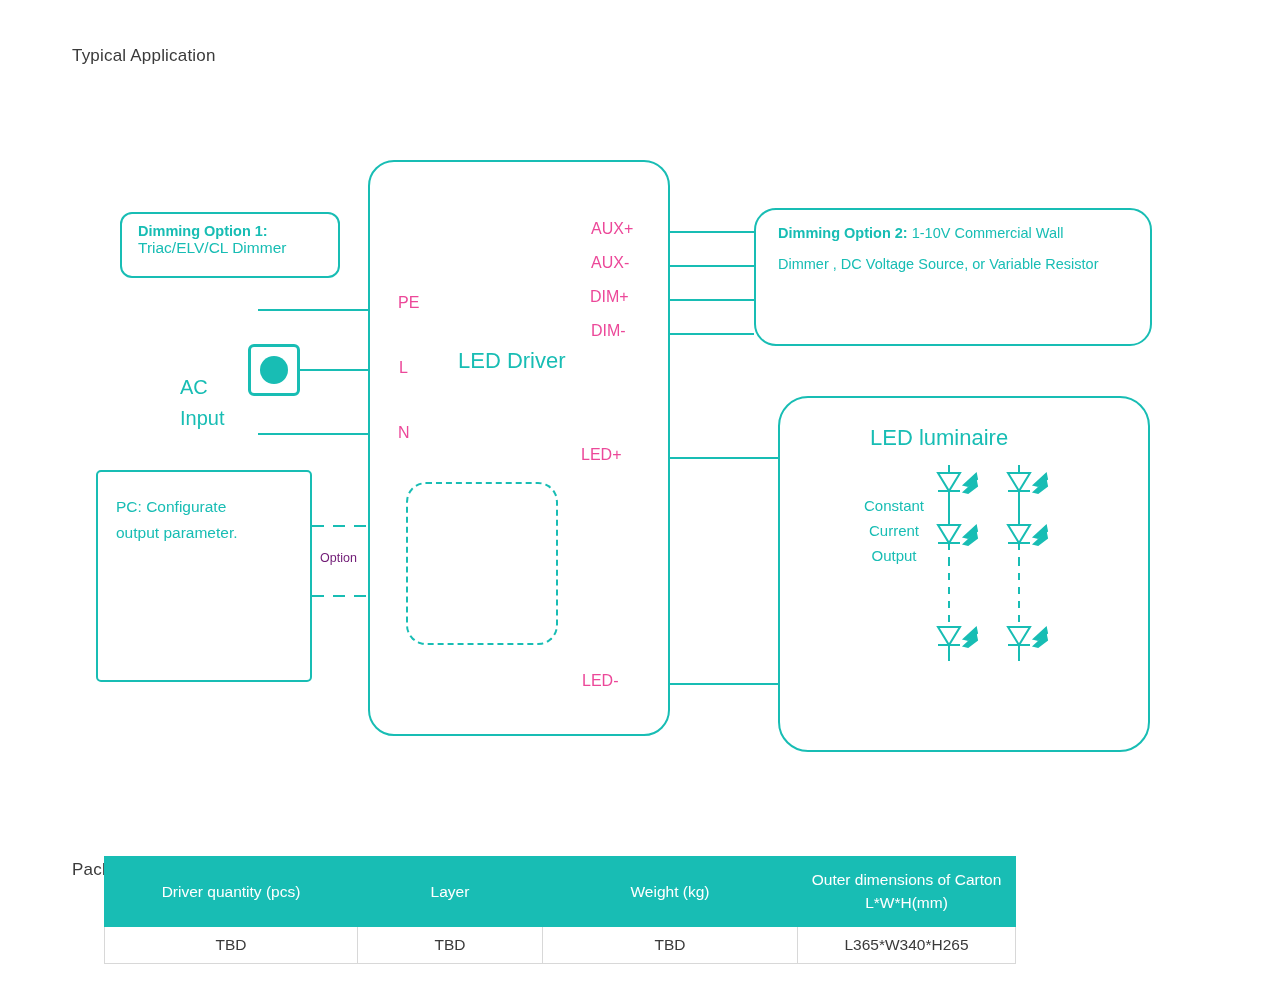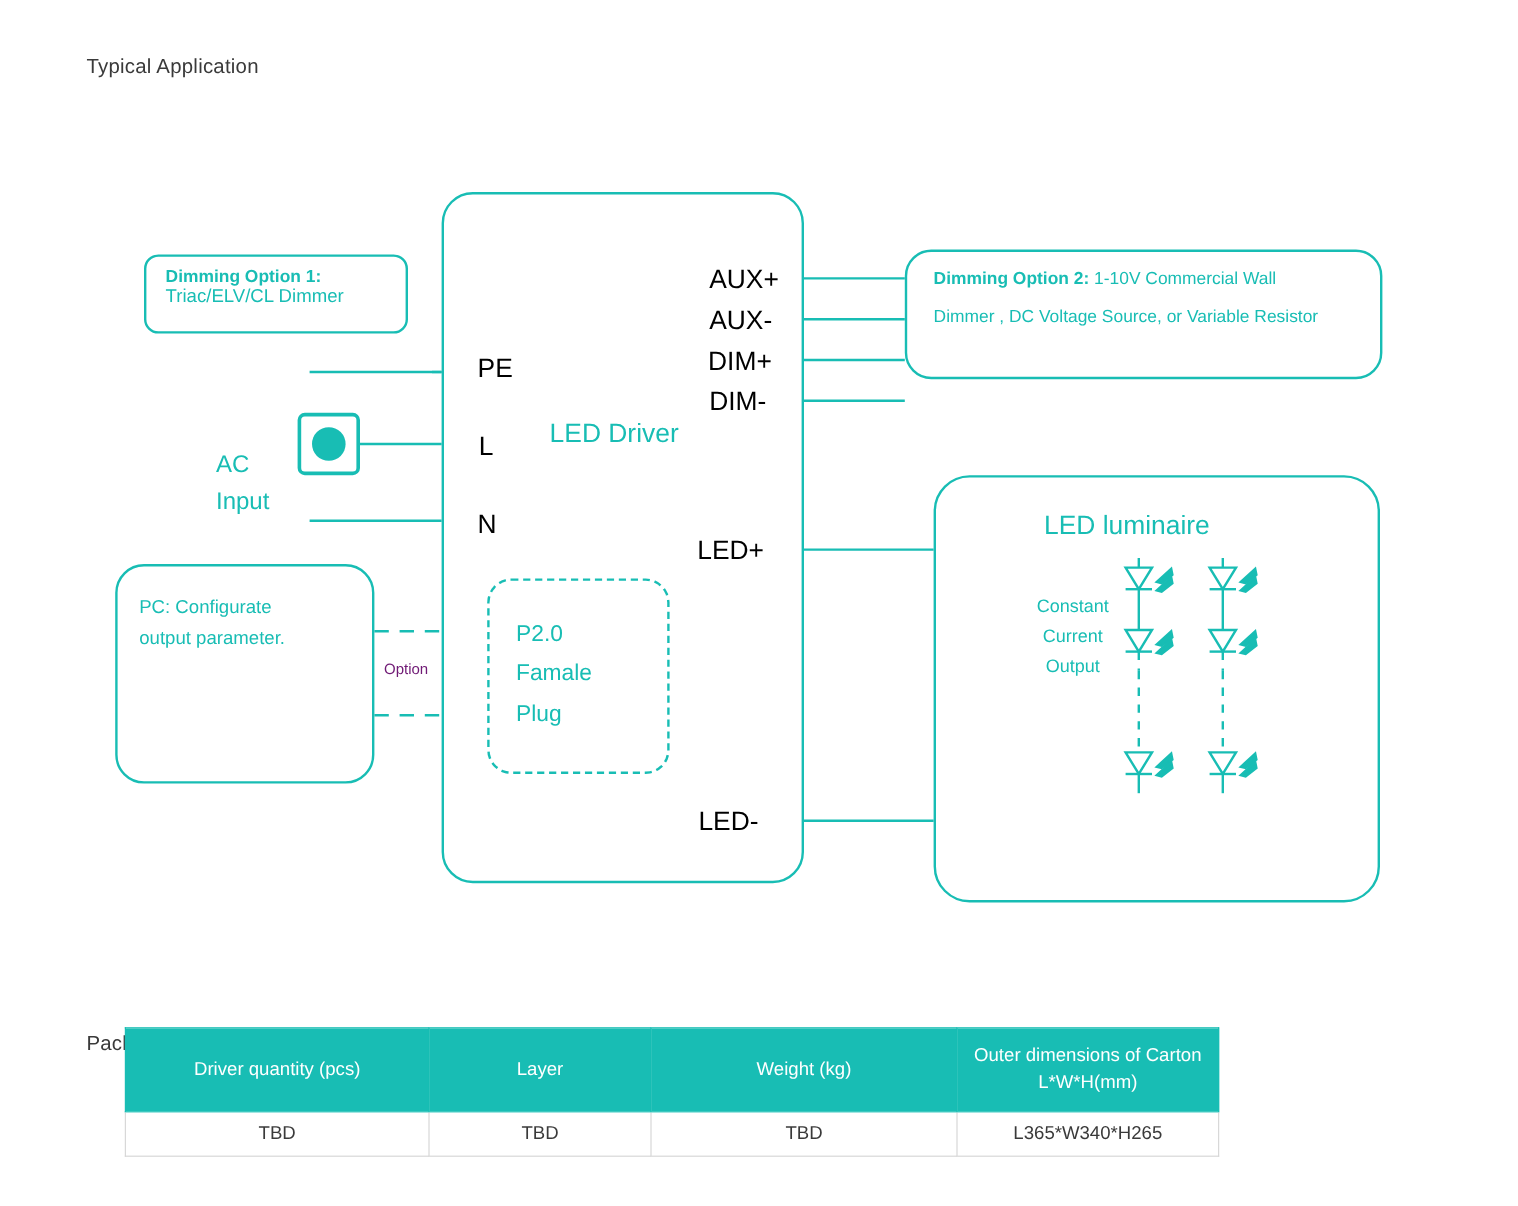--- a/index.html
+++ b/index.html
@@ -56,22 +56,22 @@
     position: absolute;
     left: 458px; top: 348px;
     font-size: 22px;
     color: #18bdb4;
     text-align: right;
   }
 
   
   .terminal {
     position: absolute;
-    font-size: 22px;
-    color: #000000;
+    font-size: 16px;
+    color: #ec4899;
     white-space: nowrap;
   }
   #term-pe { left: 398px; top: 294px; }
   #term-l  { left: 399px; top: 359px; }
   #term-n  { left: 398px; top: 424px; }
   #term-auxp { left: 591px; top: 220px; }
   #term-auxm { left: 591px; top: 254px; }
   #term-dimp { left: 590px; top: 288px; }
   #term-dimm { left: 591px; top: 322px; }
   #term-ledp { left: 581px; top: 446px; }
@@ -85,21 +85,21 @@
   }
   #dim1-box .line1 { font-weight: bold; font-size: 14.5px; }
   #dim1-box .line2 { font-size: 15.5px; }
   #dim1-box .inner {
     padding: 9px 16px 0 16px;
   }
 
   
   #dim2-box {
     left: 754px; top: 208px;
-    width: 398px; height: 108px;
+    width: 398px; height: 138px;
     border-radius: 22px;
   }
   #dim2-box .inner { padding: 14px 22px 0 22px; }
   #dim2-box .bold { font-weight: bold; font-size: 14.5px; }
   #dim2-box .reg { font-size: 14.5px; }
 
   
   #ac-plug {
     position: absolute;
     left: 248px; top: 344px;
@@ -121,22 +121,22 @@
     left: 180px; top: 372px;
     font-size: 20px;
     color: #18bdb4;
     line-height: 1.55;
     text-align: left;
   }
 
   
   #pc-box {
     left: 96px; top: 470px;
-    width: 216px; height: 183px;
-    border-radius: 24px;
+    width: 216px; height: 212px;
+    border-radius: 5px;
   }
   #pc-box .inner {
     padding: 22px 18px 0 18px;
     font-size: 15.5px;
     line-height: 1.7;
   }
 
   
   #option-label {
     position: absolute;
@@ -283,25 +283,20 @@
   <div class="box" id="pc-box">
     <div class="inner">
       <div>PC: Configurate</div>
       <div>output parameter.</div>
     </div>
   </div>
 
   <div id="option-label">Option</div>
 
   <div id="p20-box"></div>
-  <div id="p20-text">
-    <div>P2.0</div>
-    <div>Famale</div>
-    <div>Plug</div>
-  </div>
 
   <div class="box" id="lum-box"></div>
   <div id="lum-title">LED luminaire</div>
   <div id="cc-label">
     <div>Constant</div>
     <div>Current</div>
     <div>Output</div>
   </div>
 
   <svg style="position:absolute; left:930px; top:455px; width:140px; height:240px;" viewBox="0 0 140 240">

